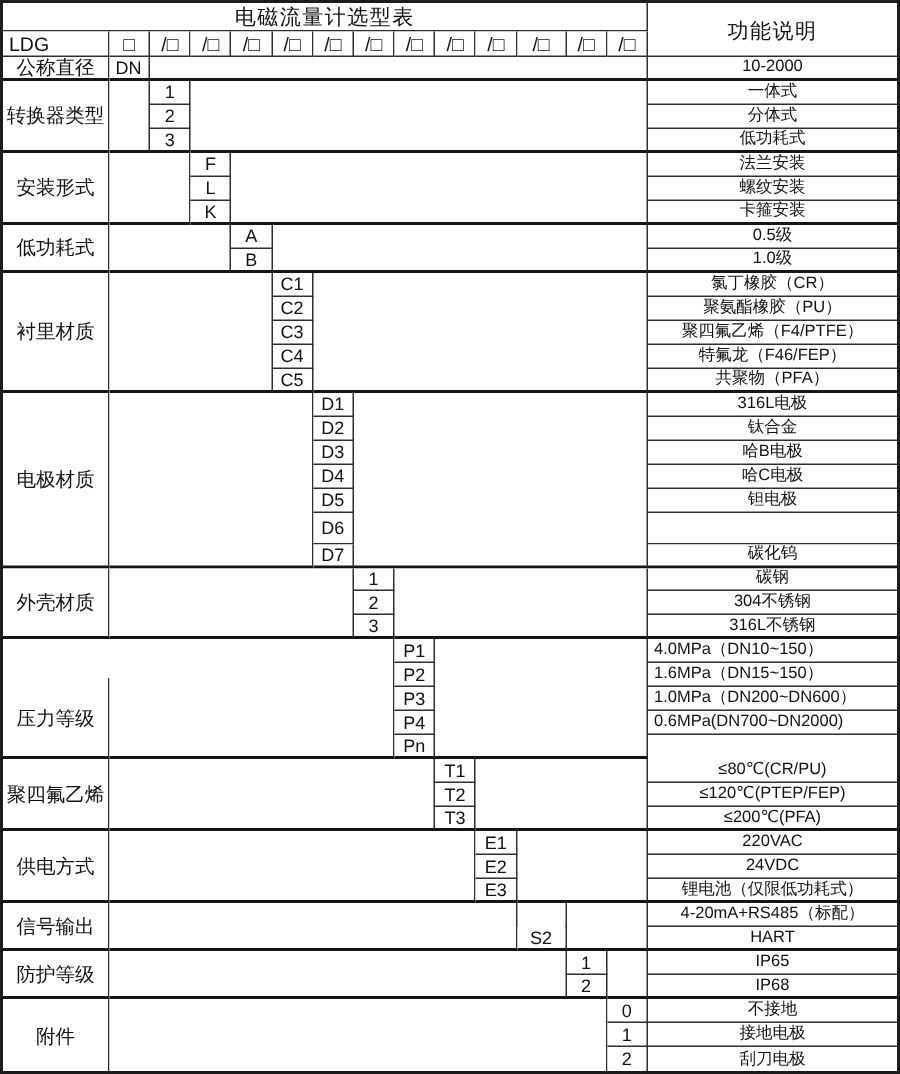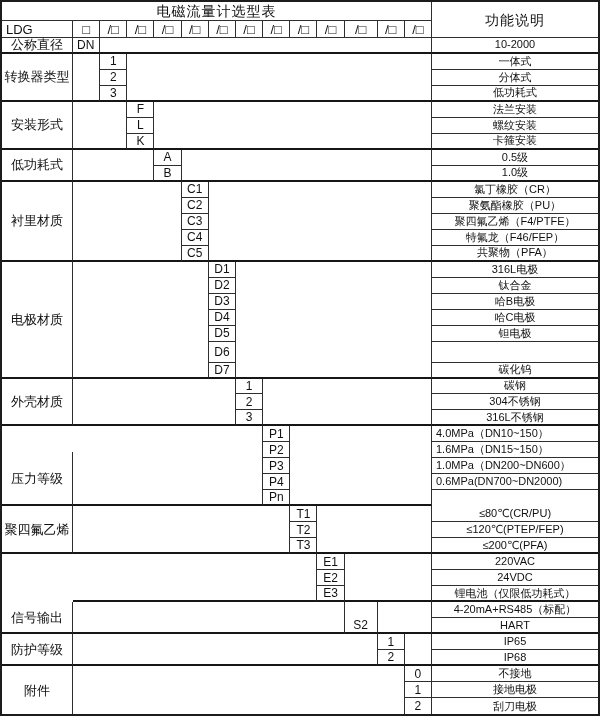--- a/index.html
+++ b/index.html
@@ -133,20 +133,21 @@
     <div class="c codecell sec" style="grid-area: 31 / 9;">Pn</div>
     <div class="c catcell sec" style="grid-area: 32 / 1 / span 3;">聚四氟乙烯</div>
     <div class="c filler sec" style="grid-area: 32 / 2 / span 3 / span 8;"></div>
     <div class="c filler sec" style="grid-area: 32 / 11 / span 3 / span 4;"></div>
     <div class="c codecell" style="grid-area: 32 / 10;">T1</div>
     <div class="c desc no-r" style="grid-area: 32 / 15;">≤80℃(CR/PU)</div>
     <div class="c codecell" style="grid-area: 33 / 10;">T2</div>
     <div class="c desc no-r" style="grid-area: 33 / 15;">≤120℃(PTEP/FEP)</div>
     <div class="c codecell sec" style="grid-area: 34 / 10;">T3</div>
     <div class="c desc no-r sec" style="grid-area: 34 / 15;">≤200℃(PFA)</div>
+    <div class="c catcell sec" style="grid-area: 35 / 1 / span 3;">供电方式</div>
     <div class="c filler sec" style="grid-area: 35 / 2 / span 3 / span 9;"></div>
     <div class="c filler sec" style="grid-area: 35 / 12 / span 3 / span 3;"></div>
     <div class="c codecell" style="grid-area: 35 / 11;">E1</div>
     <div class="c desc no-r" style="grid-area: 35 / 15;">220VAC</div>
     <div class="c codecell" style="grid-area: 36 / 11;">E2</div>
     <div class="c desc no-r" style="grid-area: 36 / 15;">24VDC</div>
     <div class="c codecell sec" style="grid-area: 37 / 11;">E3</div>
     <div class="c desc no-r sec" style="grid-area: 37 / 15;">锂电池（仅限低功耗式）</div>
     <div class="c catcell sec" style="grid-area: 38 / 1 / span 2;">信号输出</div>
     <div class="c filler sec" style="grid-area: 38 / 2 / span 2 / span 10;"></div>

